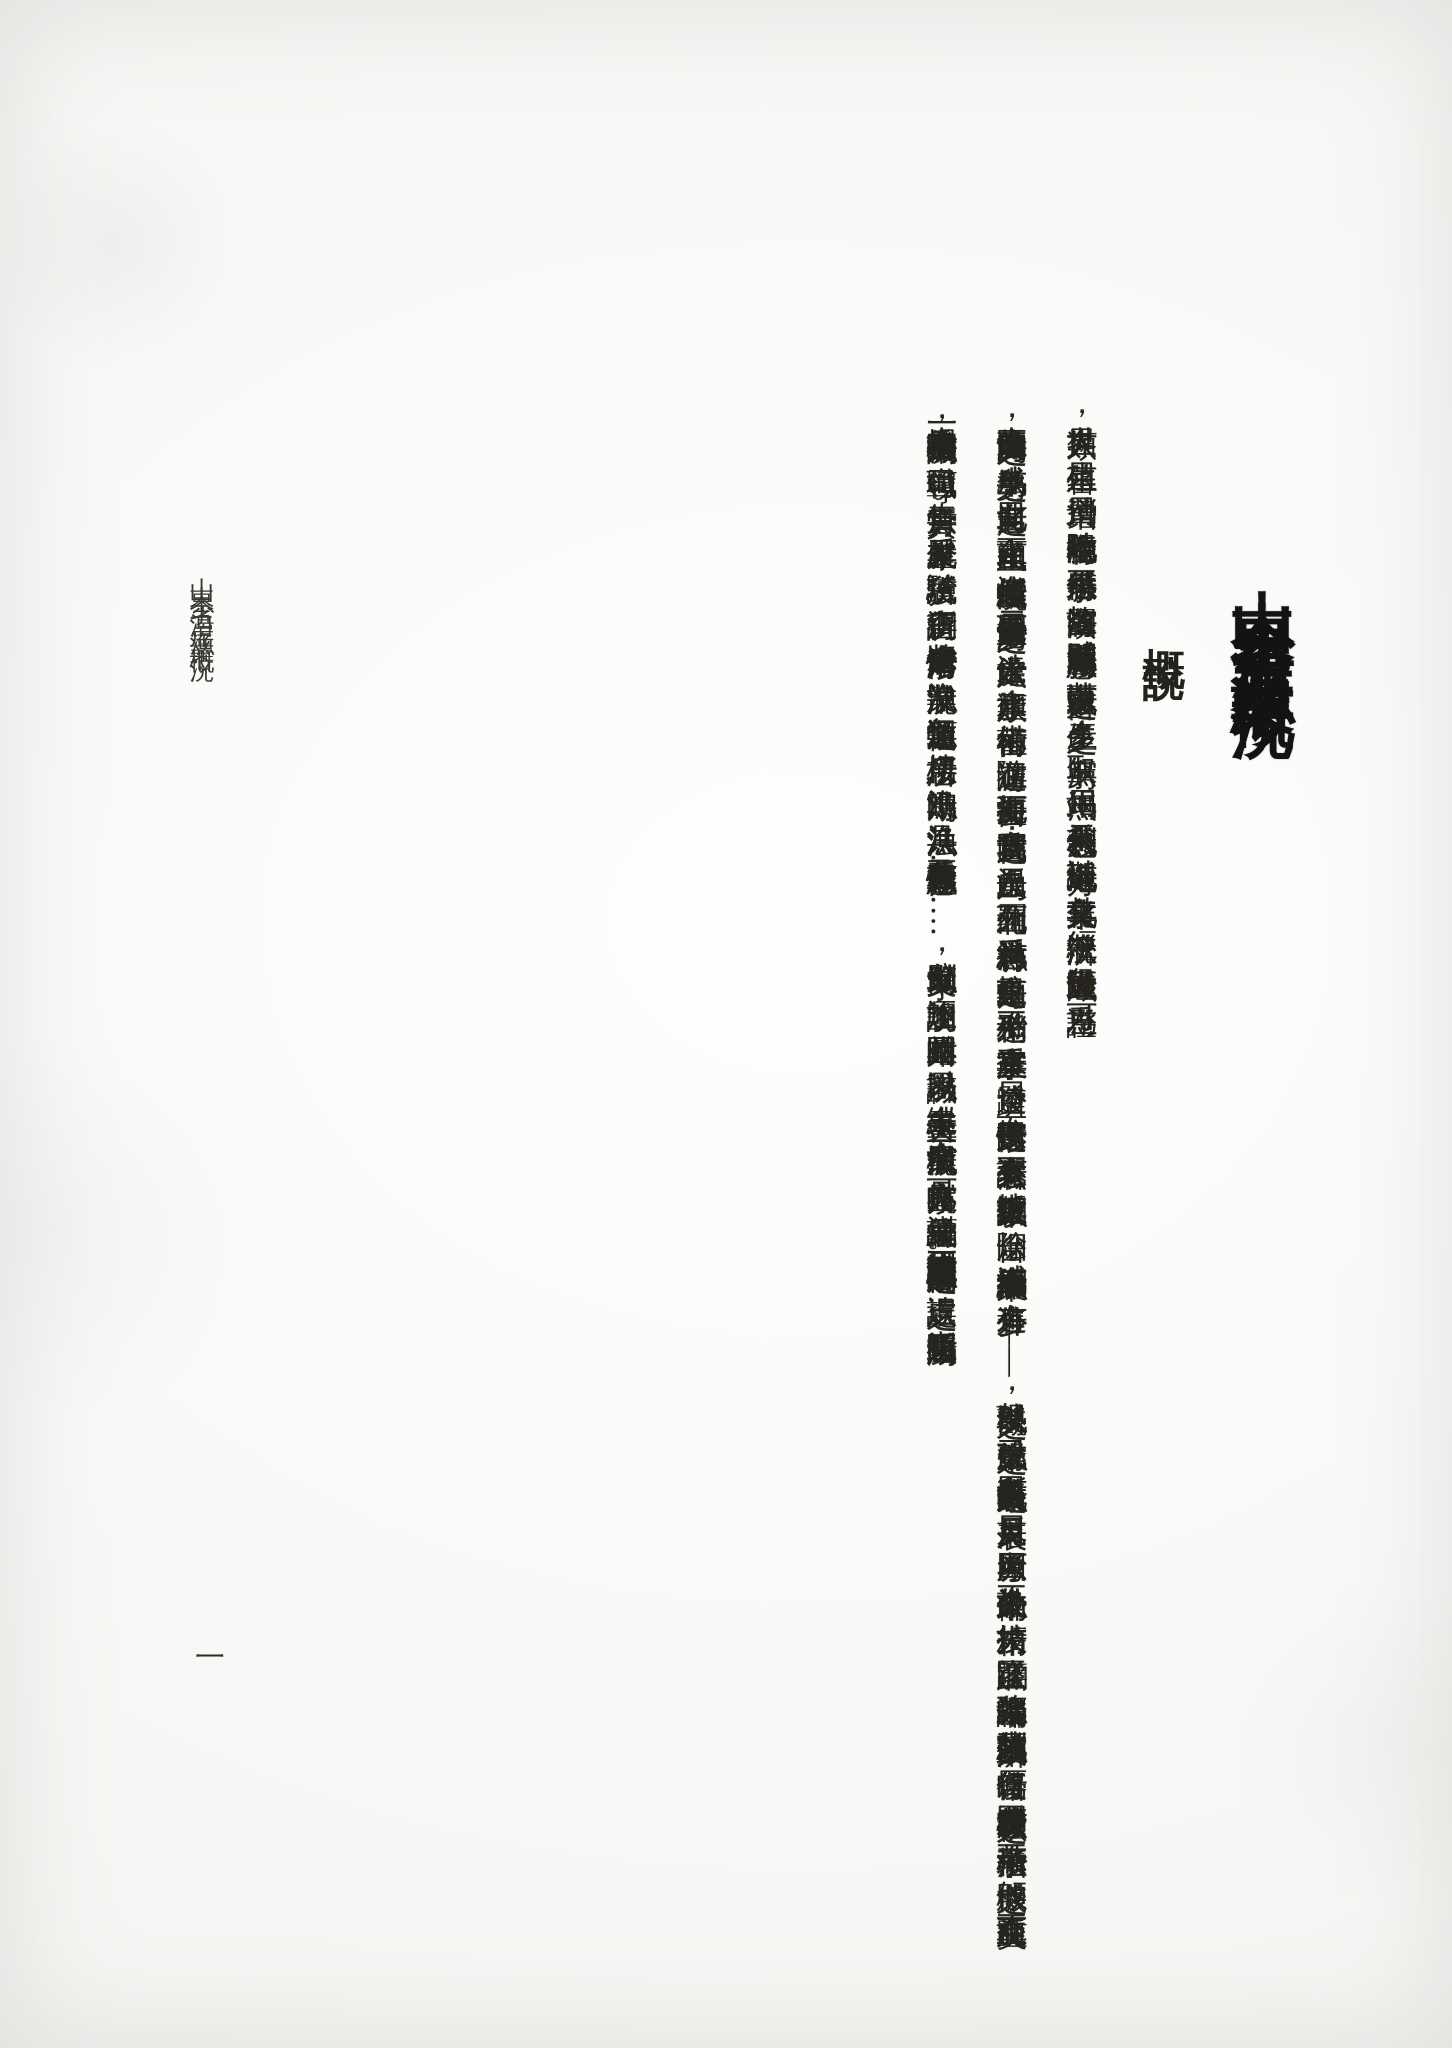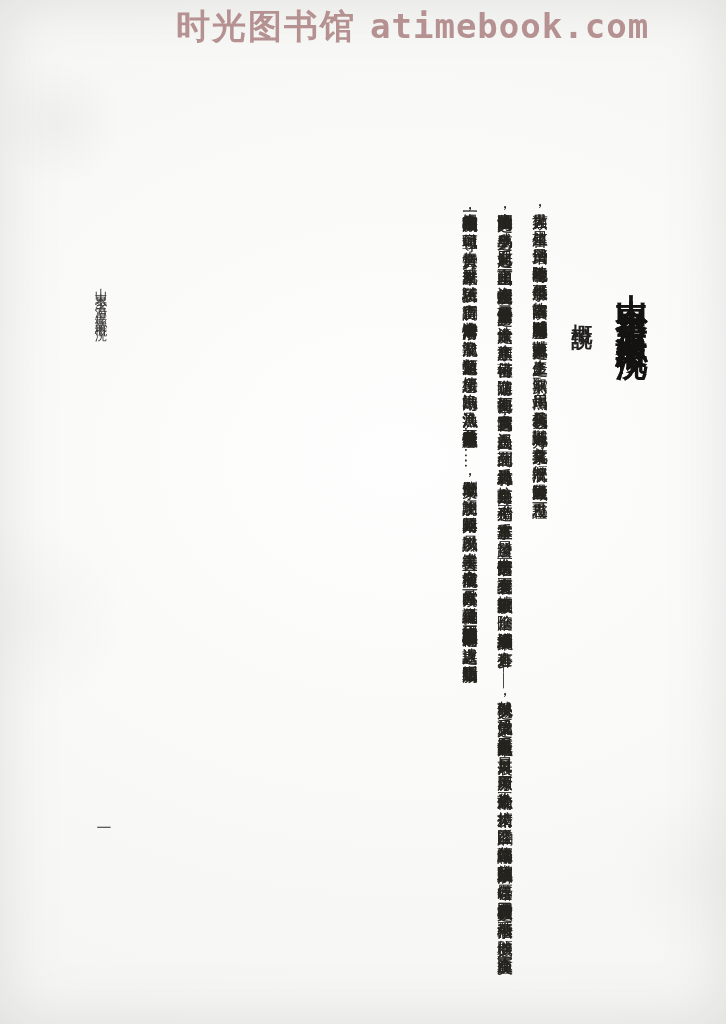--- a/index.html
+++ b/index.html
@@ -108,23 +108,20 @@
     writing-mode: vertical-rl;
     font-size: 15px;
     color: #2e2c29;
   }
 </style>
 </head>
 <body>
 
 <div class="page">
 
-  <div class="watermark">
-    <span class="wm-cjk">时光图书馆</span><span class="wm-latin">atimebook.com</span>
-  </div>
 
   <div class="content">
     <div class="book-title">山東全省沿岸漁業概況</div>
     <div class="section-heading">概說</div>
     <p class="body-par">世界人類，生殖日蕃，消費日增，陸地產物有限，每感供不勝求，故濱海各國，咸以開發海產爲圖存急務。蓋以海中蘊藏之富，生產之多，取無窮，用無竭，爲天然利藪也。試觀近海地方，其文化事業，經濟狀況，每過於大陸區域，可爲左證，</p>
     <p class="body-par">山東位渤黃兩海之間，成半島之勢，北自老河口起，南至嵐山頭止，海岸綫蜿蜒屈曲，長達二千四百餘里港灣之多，達六十餘處，水產族類，備極蕃衍，隨在迴游。扼海疆要衝，實爲我國首選；況長山八島，羅列北面，悉爲純粹漁村，較之舟山羣島，殆不稍遜，宜乎水產事業，日躋發達，而按之實際情形，竟有大謬不然者，據調查近數年以來，除烟台，威海汽船手繰網漁業，有進步外，——然以現勢觀之，已成強弩之末，所有各港口之帆船漁業，反日見衰落。考厥原因，不外於漁政未備，技術未精，盜匪蹂躪，強鄰侵略諸端。當此列強以經濟政策，厲行侵略，吾國農村瀕行破產之秋，若不積極求治，傾敗之機，不旋踵而至矣！</p>
     <p class="body-par">本場爲魯省唯一漁業機關，職司領導，責無旁貸。爰就歷年來，試驗所獲，調查所得，將全省沿岸港灣情形，漁業狀況，魚類迴游軌道，棲息場所，漁汛時期，漁具漁法，及各重要魚類形態習性………分別以簡單文字，逐加說明，並附具略圖，以易辨識。縱未盡善美，而全省漁業概況，亦可窺見崖略，謹彙編成冊，用備建設施政及關心漁業者之一補助。遺誤之處，尚祈明達賜敎正焉。</p>
   </div>
 
   <div class="running-title">山東全省沿岸漁業概況</div>

